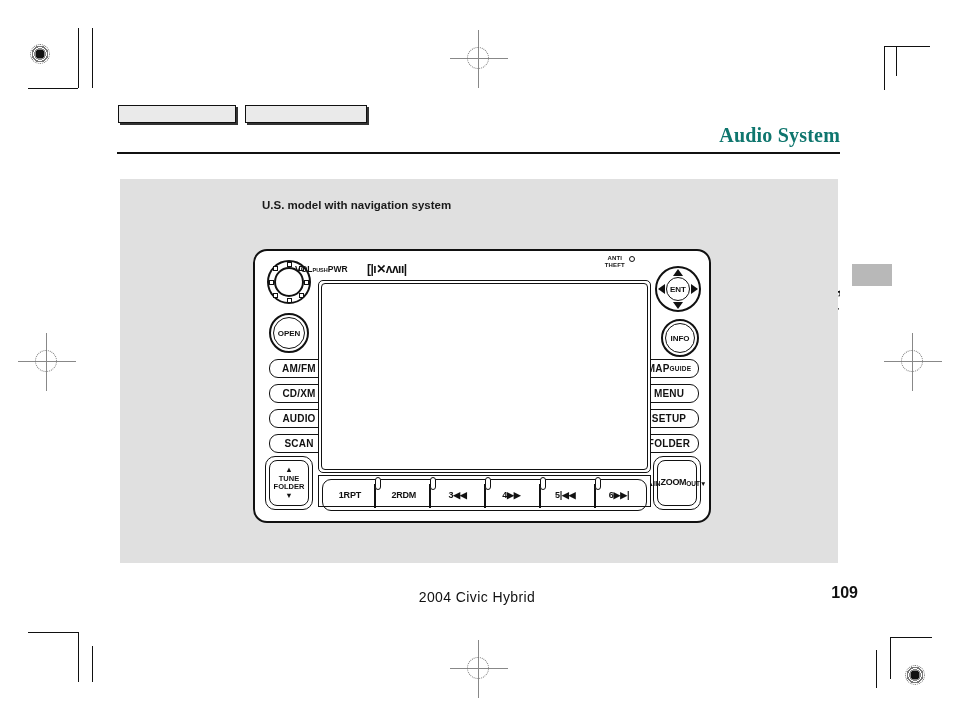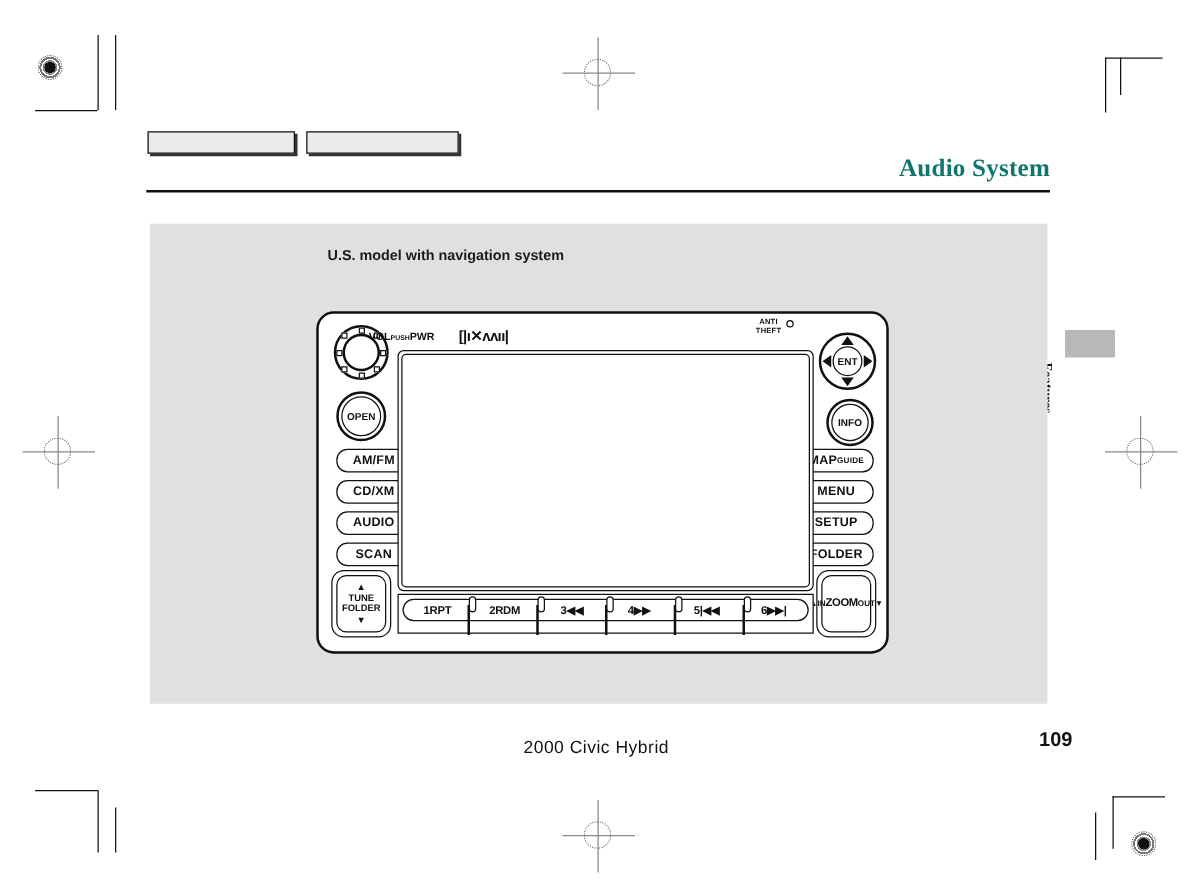--- a/index.html
+++ b/index.html
@@ -101,21 +101,21 @@
   .zoomb .z-mid{font-size:9px;font-weight:bold;line-height:9.5px;color:#111;letter-spacing:-.3px;}
   .zoomb .z-out{font-size:6.5px;font-weight:bold;line-height:7px;color:#111;}
 
   
   .screen{position:absolute;left:63px;top:29px;width:333px;height:193px;
       border:1.8px solid #111;border-radius:5px;background:#fff;box-sizing:border-box;}
   .screen:after{content:"";position:absolute;inset:2px;border:1px solid #111;border-radius:4px;}
 
   
   .presets{position:absolute;left:63px;bottom:14px;width:333px;height:32px;border:1.6px solid #111;background:#fff;box-sizing:border-box;}
-  .presets .pin{position:absolute;left:3px;top:3px;right:3px;height:18px;border:1.5px solid #111;border-radius:9px;box-sizing:border-box;
+  .presets .pin{position:absolute;left:3px;top:3px;right:3px;height:32px;border:1.5px solid #111;border-radius:9px;box-sizing:border-box;
       display:flex;align-items:center;}
   .pcell{flex:1;display:flex;align-items:center;justify-content:center;font-size:9px;font-weight:bold;color:#111;letter-spacing:-.2px;position:relative;}
   .pdiv{position:absolute;top:8px;width:1.5px;height:24px;background:#111;}
   .povl{position:absolute;top:-3px;width:6px;height:13px;border:1.4px solid #111;border-radius:3px;background:#fff;box-sizing:border-box;}
 
   
   .footer-model{position:absolute;left:0;right:0;top:589px;text-align:center;font-size:14px;color:#111;letter-spacing:.4px;}
   .page-no{position:absolute;right:96px;top:584px;font-size:16px;font-weight:bold;color:#111;}
 </style>
 </head>
@@ -283,14 +283,14 @@
       <div class="pcell">4▶▶</div>
       <div class="povl" style="left:217px;"></div>
       <div class="pcell">5|◀◀</div>
       <div class="povl" style="left:272px;"></div>
       <div class="pcell">6▶▶|</div>
     </div>
   </div>
 
 </div>
 
-<div class="footer-model">2000  Civic  Hybrid</div>
+<div class="footer-model">2004  Civic  Hybrid</div>
 <div class="page-no">109</div>
 
 </body></html>

